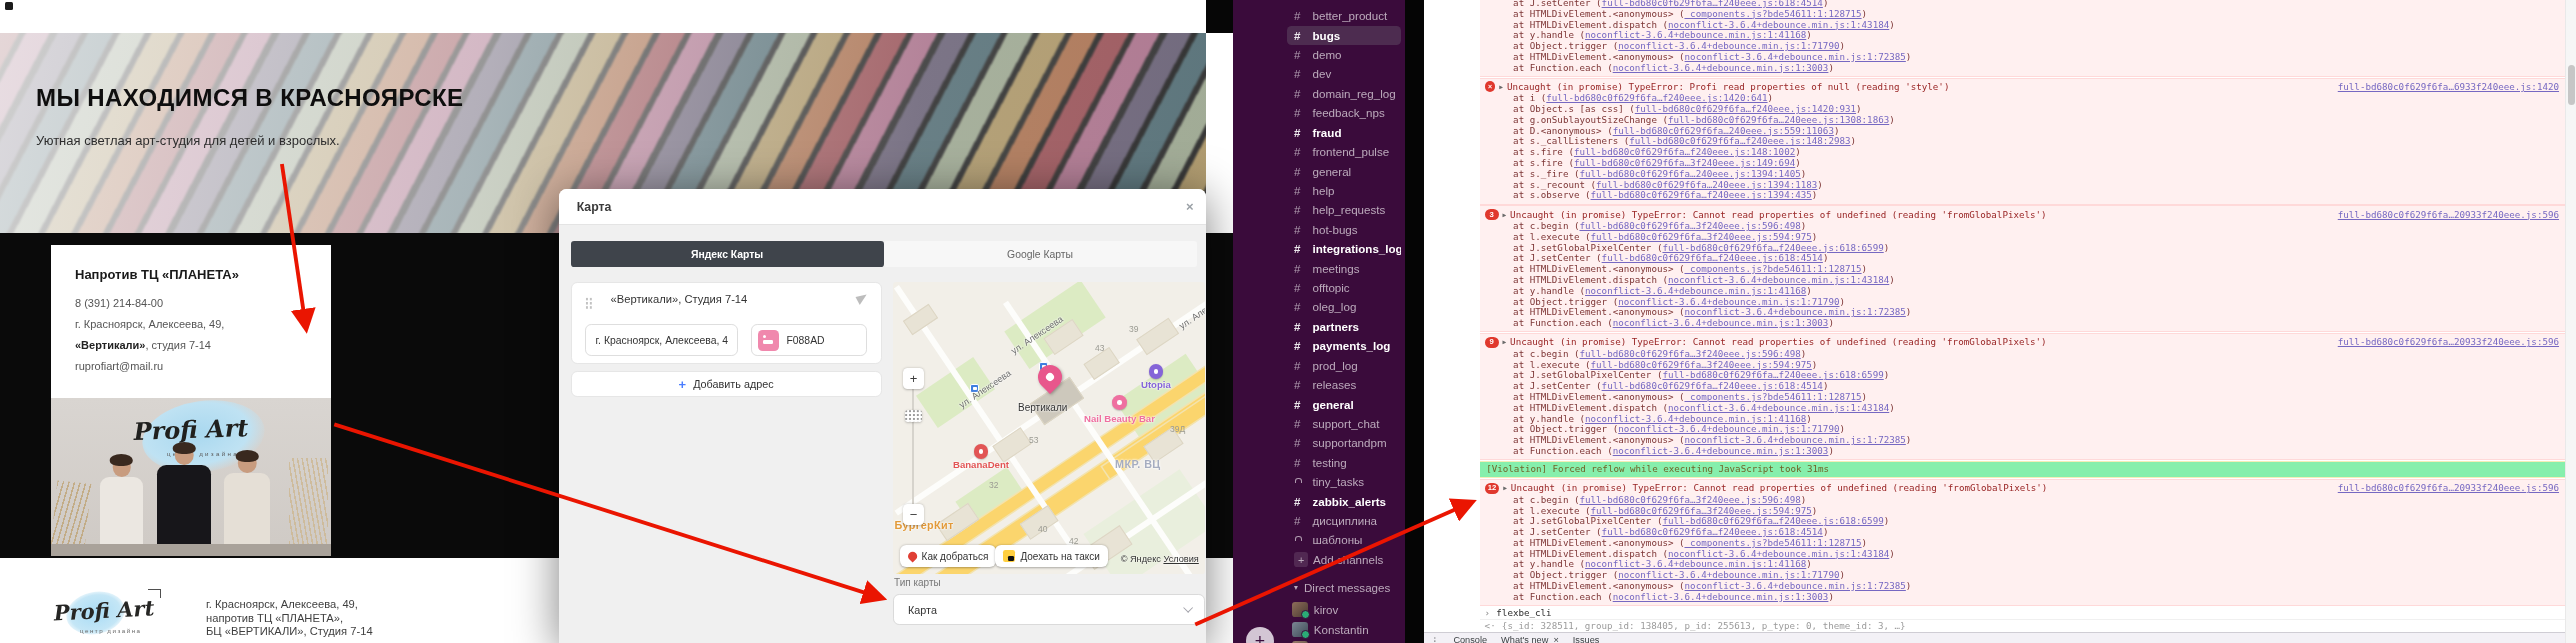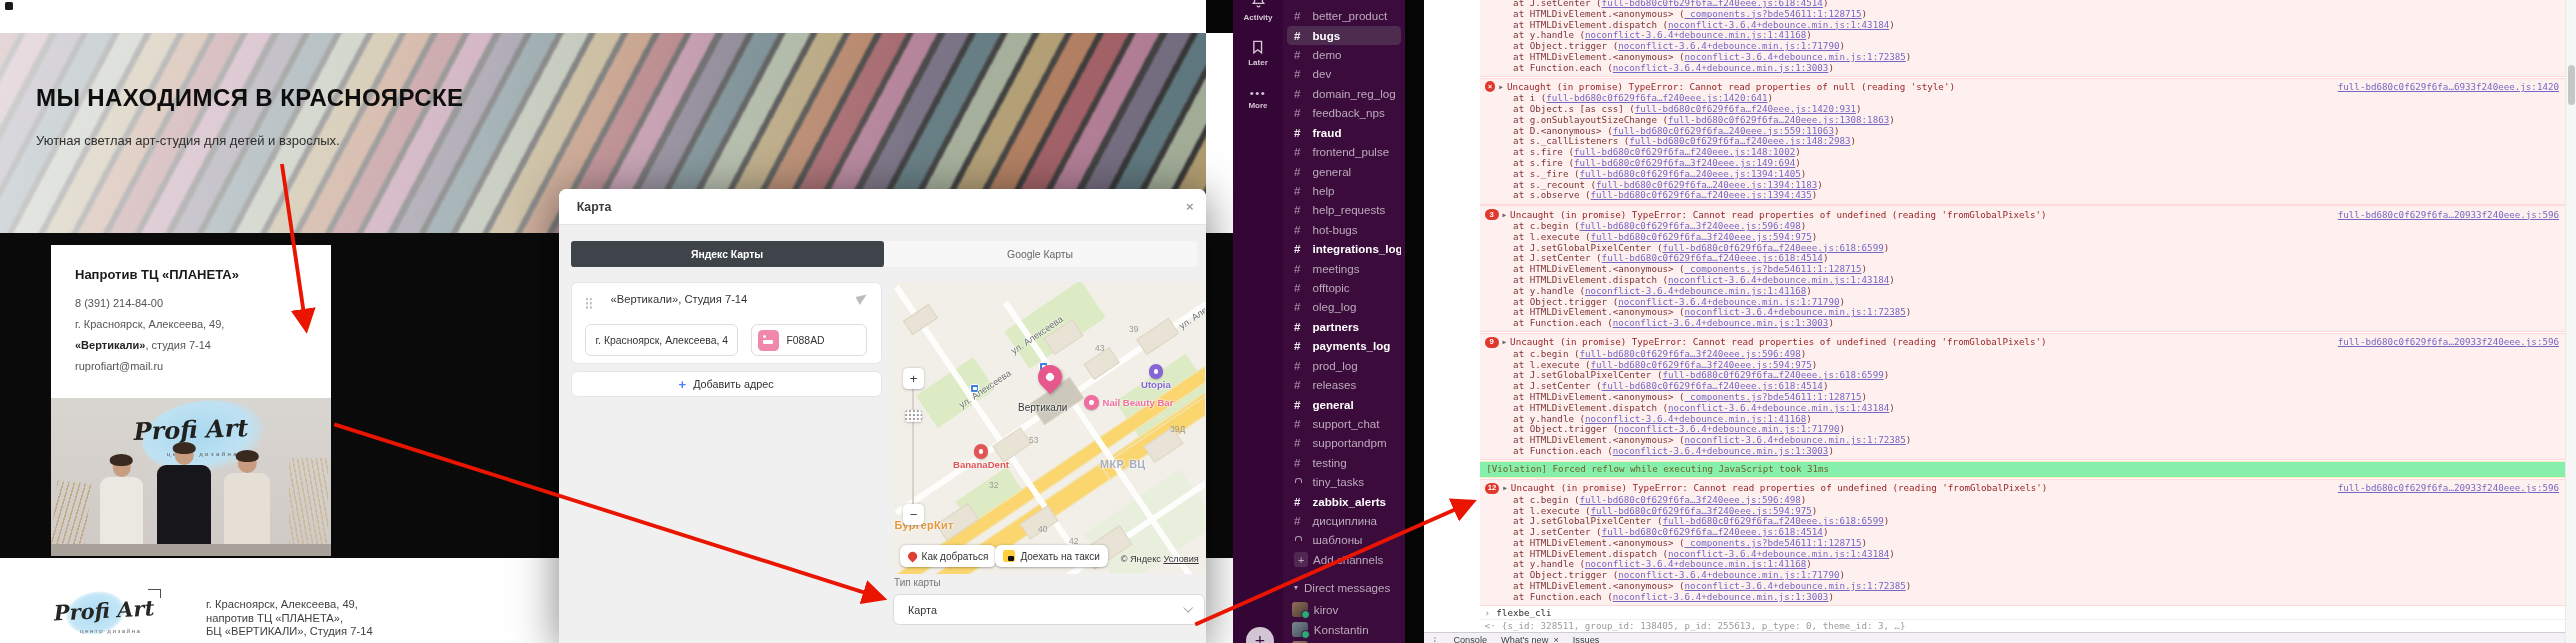--- a/index.html
+++ b/index.html
@@ -92,21 +92,21 @@
   .m-road { background:#fbd56d; box-shadow:0 0 0 1.5px #f3e3ae; }
   .m-white { background:#fdfdfb; }
   .mk-bld { background:#cdc8bc !important; }
   .street { position:absolute; font-size:9.2px; color:#6f6f6f; white-space:nowrap; text-shadow:0 0 2.3px #fff, 0 0 2.3px #fff; }
   .hnum { position:absolute; font-size:8.5px; color:#9b9b93; }
   .poi { position:absolute; }
   .poi-ic { width:14.6px; height:14.6px; border-radius:50%; box-shadow:0 0.8px 1.5px rgba(0,0,0,.25); position:relative; margin:0 auto; }
   .poi-ic::after { content:''; position:absolute; left:5px; top:5px; width:4.6px; height:4.6px; background:#fff; border-radius:50%; }
   .poi-lb { font-size:9.6px; font-weight:700; white-space:nowrap; text-shadow:0 0 2.3px #fff,0 0 2.3px #fff; }
   .poi.below { text-align:center; }
-  .poi.right { display:flex; align-items:center; gap:3.9px; }
+  .poi.right { display:flex; align-items:center; gap:3.9px;flex-direction:column; }
   .poi-big { font-size:10.8px; font-weight:700; letter-spacing:0.4px; }
   .bus { position:absolute; width:9.2px; height:9.2px; background:#3f7fe0; border-radius:1.9px; border:0.8px solid #fff; }
   .bus::after { content:''; position:absolute; left:1.5px; top:2.3px; right:1.5px; height:3.1px; background:#fff; border-radius:0.8px; }
   .pin { position:absolute; left:145px; top:83px; width:24px; height:24px; background:#e8578c; border-radius:50% 50% 50% 0; transform:rotate(-45deg); box-shadow:0 1.5px 3.1px rgba(0,0,0,.3); }
   .pin::after { content:''; position:absolute; left:7.7px; top:7.7px; width:8.5px; height:8.5px; background:#fff; border-radius:50%; }
   .pin-label { position:absolute; left:125px; top:120px; font-size:10px; color:#333; text-shadow:0 0 2.3px #fff,0 0 2.3px #fff; }
   .zline { position:absolute; left:19px; top:92px; width:1.5px; height:139px; background:#d6d3cc; }
   .zbtn { position:absolute; left:10px; width:21px; height:21px; background:#fff; border-radius:4.6px; box-shadow:0 0.8px 2.3px rgba(0,0,0,.25); display:flex; align-items:center; justify-content:center; font-size:13px; color:#3c3c3c; }
   .z-in { top:86px; } .z-out { top:222px; }
   .zdots { position:absolute; left:11.6px; top:128px; width:17.7px; height:12.3px; background:#fff; border-radius:3.1px; box-shadow:0 0.8px 2.3px rgba(0,0,0,.25);
@@ -301,21 +301,21 @@
             <div class="poi-lb" style="color: rgb(133, 101, 216);">Utopia</div>
           </div>
           <div class="poi right" style="left: 191px; top: 113px;">
             <div class="poi-ic" style="background: rgb(239, 111, 160);"></div>
             <div class="poi-lb" style="color: rgb(239, 111, 160);">Nail Beauty Bar</div>
           </div>
           <div class="poi below" style="left: 60px; top: 162px;">
             <div class="poi-ic" style="background: rgb(226, 85, 85);"></div>
             <div class="poi-lb" style="color: rgb(226, 85, 85);">BananaDent</div>
           </div>
-          <div class="poi big" style="left: 207px; top: 176px; text-align: right;">
+          <div class="poi big" style="left: 222px; top: 176px; text-align: right;">
             <div class="poi-lb poi-big" style="color: rgb(166, 173, 192);">МКР. ВЦ</div>
           </div>
           <div class="poi big" style="left: 1.5px; top: 237px;">
             <div class="poi-lb poi-big" style="color: rgb(226, 154, 58);">БургерКит</div>
           </div>
         </div>
 
       <div class="pin"></div>
       <div class="pin-label">Вертикали</div>
 
@@ -338,38 +338,20 @@
     </div>
 
     <div class="mt-label">Тип карты</div>
     <div class="mt-select">
       <span>Карта</span>
       <span class="chev"></span>
     </div>
   </div>
 
   <div class="slack">
-    <div class="rail">
-      <div class="rail-item" style="top:-7.7px">
-        <svg width="17" height="18.5" viewBox="0 0 24 26">
-            <path d="M12 3c-3.3 0-5.5 2.3-5.5 5.6v4.8L4.5 16h15l-2-2.6V8.6C17.5 5.3 15.3 3 12 3z M10 19a2 2 0 0 0 4 0" fill="none" stroke="#d6c6d6" stroke-width="1.8"></path>
-          </svg>
-        <div class="rail-lb">Activity</div>
-      </div>
-      <div class="rail-item" style="top:39px">
-        <svg width="15.4" height="17" viewBox="0 0 20 22">
-            <path d="M5 3h10v15l-5-4-5 4z" fill="none" stroke="#d6c6d6" stroke-width="1.8"></path>
-          </svg>
-        <div class="rail-lb">Later</div>
-      </div>
-      <div class="rail-item" style="top:86px">
-        <div style="font-size:11.6px;letter-spacing:1.5px;margin-bottom:2.3px">•••</div>
-        <div class="rail-lb">More</div>
-      </div>
-    </div>
 
     <div class="chpanel">
       <div id="channel-list">
           <div class="ch-row" style="top: 6.2px;">
             <span class="ch-ic">#</span>
             <span class="ch-lb">better_product</span>
           </div>
           <div class="ch-row sel" style="top: 25.6px;">
             <span class="ch-ic">#</span>
             <span class="ch-lb">bugs</span>
@@ -515,21 +497,21 @@
           <div class="cline">at HTMLDivElement.dispatch (<span class="clink">noconflict-3.6.4+debounce.min.js:1:43184</span>)</div>
           <div class="cline">at y.handle (<span class="clink">noconflict-3.6.4+debounce.min.js:1:41168</span>)</div>
           <div class="cline">at Object.trigger (<span class="clink">noconflict-3.6.4+debounce.min.js:1:71790</span>)</div>
           <div class="cline">at HTMLDivElement.&lt;anonymous&gt; (<span class="clink">noconflict-3.6.4+debounce.min.js:1:72385</span>)</div>
           <div class="cline">at Function.each (<span class="clink">noconflict-3.6.4+debounce.min.js:1:3003</span>)</div>
         </div>
         <div class="cblock">
           <div class="csum">
             <span class="bx">×</span>
             <span class="carr">▶</span>
-            <span class="cmsg">Uncaught (in promise) TypeError: Cannot read properties of null (reading 'style')</span>
+            <span class="cmsg">Uncaught (in promise) TypeError: Profi read properties of null (reading 'style')</span>
             <span class="flex1"></span>
             <span class="clink">full-bd680c0f629f6fa…6933f240eee.js:1420</span>
           </div>
           <div class="cline">at i (<span class="clink">full-bd680c0f629f6fa…f240eee.js:1420:641</span>)</div>
           <div class="cline">at Object.s [as css] (<span class="clink">full-bd680c0f629f6fa…f240eee.js:1420:931</span>)</div>
           <div class="cline">at g.onSublayoutSizeChange (<span class="clink">full-bd680c0f629f6fa…240eee.js:1308:1863</span>)</div>
           <div class="cline">at D.&lt;anonymous&gt; (<span class="clink">full-bd680c0f629f6fa…240eee.js:559:11063</span>)</div>
           <div class="cline">at s._callListeners (<span class="clink">full-bd680c0f629f6fa…f240eee.js:148:2983</span>)</div>
           <div class="cline">at s.fire (<span class="clink">full-bd680c0f629f6fa…f240eee.js:148:1002</span>)</div>
           <div class="cline">at s.fire (<span class="clink">full-bd680c0f629f6fa…3f240eee.js:149:694</span>)</div>

